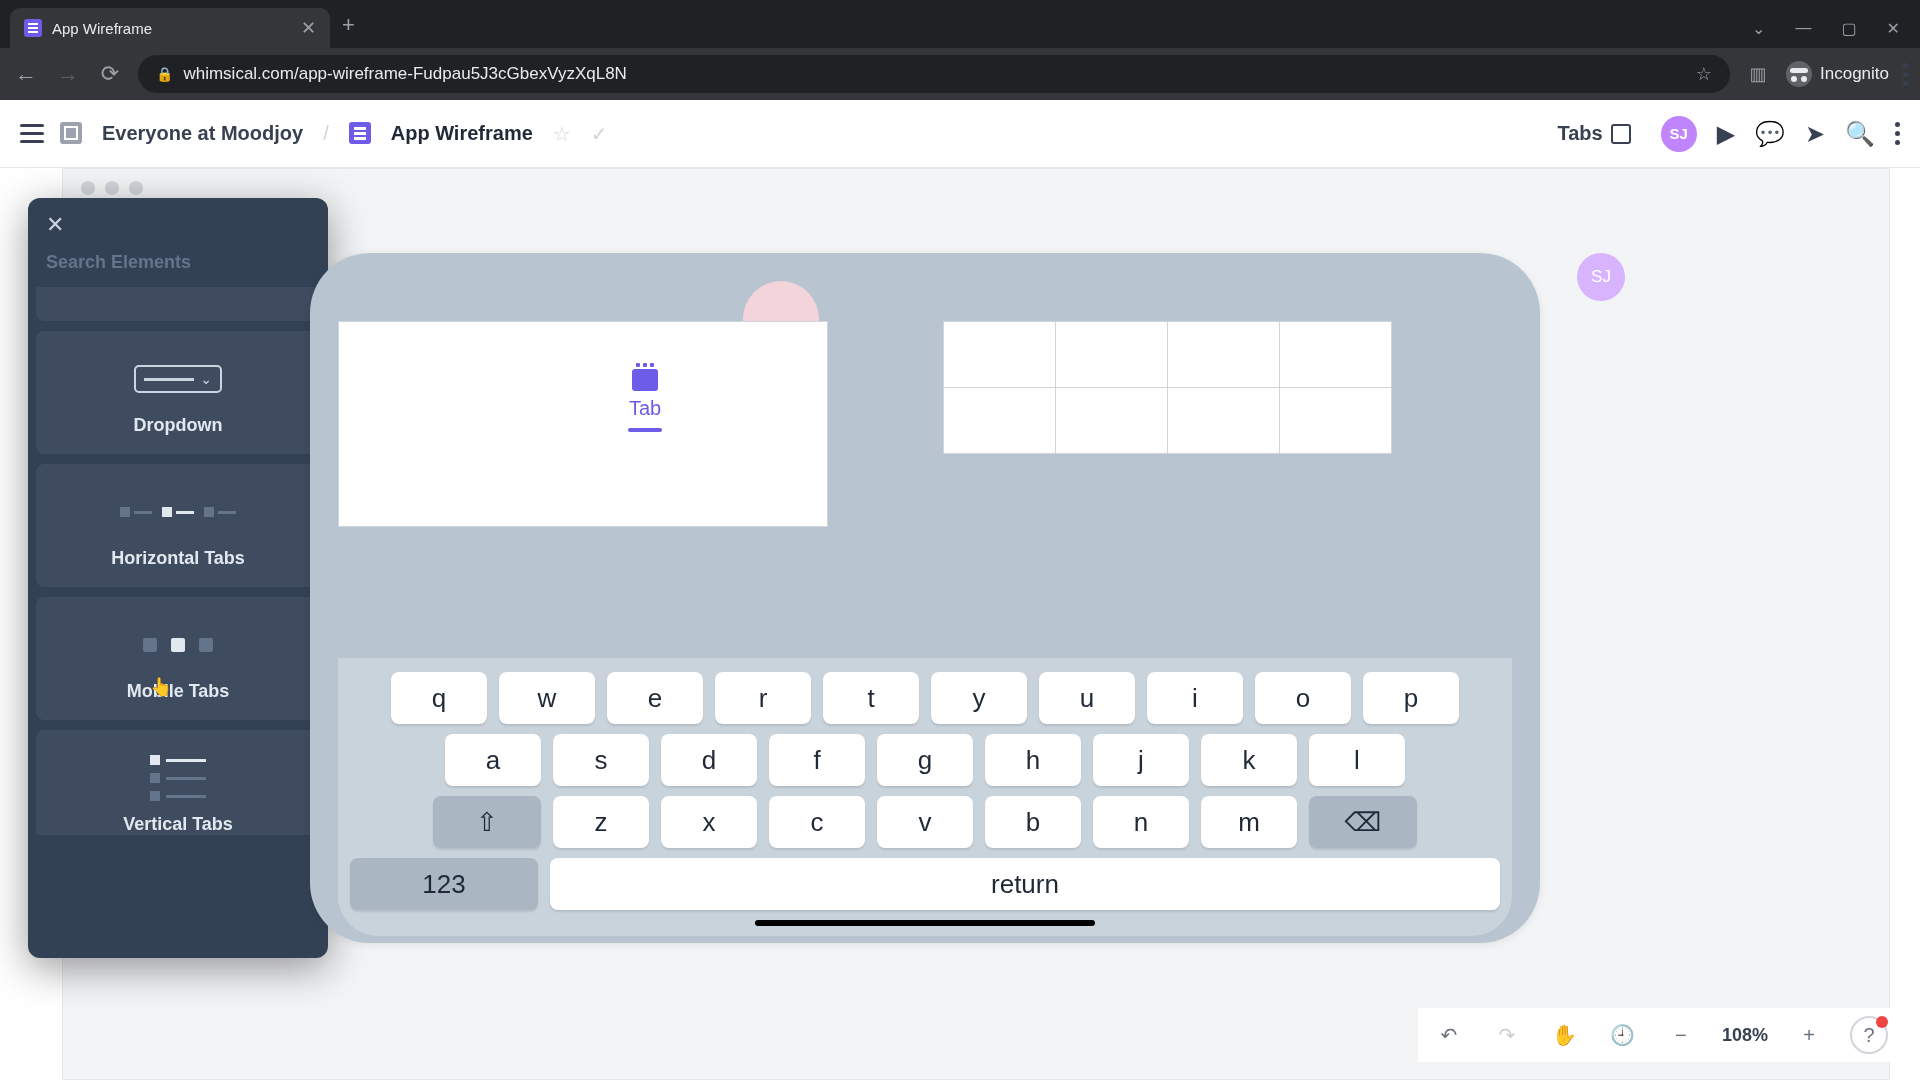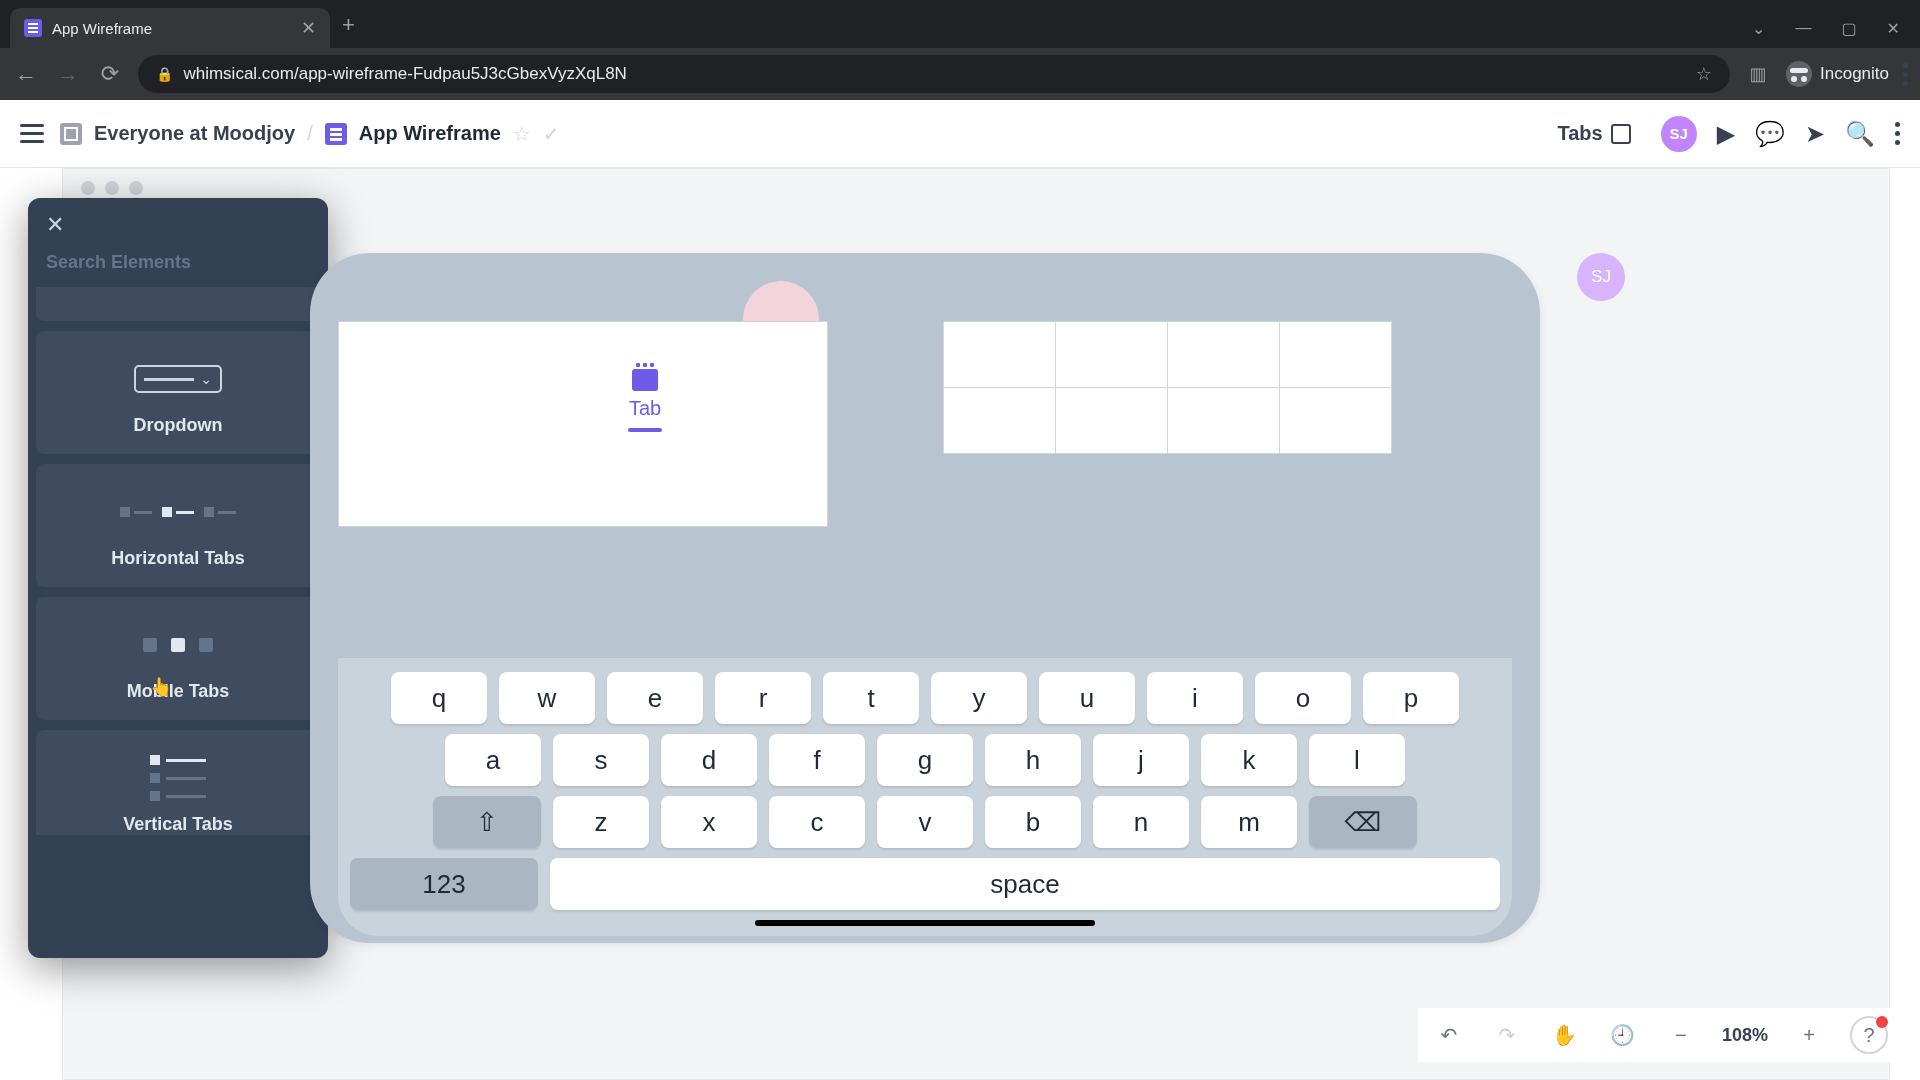--- a/index.html
+++ b/index.html
@@ -29,21 +29,21 @@
 .incog-icon::after{content:""; position:absolute; bottom:5px; left:5px; width:6px; height:6px; border-radius:50%; background:#e8eaed; box-shadow:10px 0 0 #e8eaed}
 
 
 .app-header{height:68px; border-bottom:1px solid #e5e7eb; display:flex; align-items:center; padding:0 20px; gap:16px; background:#fff}
 .hamburger{display:flex; flex-direction:column; gap:5px; cursor:pointer}
 .hamburger span{width:24px; height:3px; background:#374151; border-radius:2px}
 .bc-icon{width:22px; height:22px; background:#9ca3af; border-radius:3px; display:inline-block; position:relative;}
 .bc-icon.team::after{content:"";position:absolute;left:4px;top:4px;right:4px;bottom:4px;border:2px solid #fff;}
 .bc-icon.doc{background:#6c5ce7}
 .bc-icon.doc::after{content:"";position:absolute;left:5px;top:5px;right:5px;height:3px;background:#fff;box-shadow:0 5px 0 #fff,0 10px 0 #fff}
-.breadcrumbs{display:flex; align-items:center; gap:12px; font-size:20px; color:#374151}
+.breadcrumbs{display:flex; align-items:flex-start; gap:20px; font-size:20px; color:#374151}
 .bc-sep{color:#d1d5db}
 .bc-link{font-weight:600; color:#374151}
 .bc-current{font-weight:700; color:#1f2937}
 .star-btn, .check-btn{color:#d1d5db; font-size:20px; cursor:pointer}
 .header-right{margin-left:auto; display:flex; align-items:center; gap:20px}
 .share-btn{display:flex; align-items:center; gap:8px; font-size:20px; font-weight:600; color:#374151; cursor:pointer; padding:6px 10px}
 .share-icon{width:20px;height:20px;border:2px solid #374151;border-radius:3px;position:relative}
 .avatar-circle{width:36px;height:36px;border-radius:50%;background:#c084fc;color:#fff;display:flex;align-items:center;justify-content:center;font-size:15px;font-weight:600}
 .hdr-icon{font-size:24px;color:#374151;cursor:pointer}
 .kebab{display:flex; flex-direction:column; gap:4px}
@@ -319,21 +319,21 @@
             <div class="key">k</div>
             <div class="key">l</div>
           </div>
         <div class="kbd-row">
           <div class="key fn shift">⇧</div>
           <div id="kbd-row3" style="display:contents"><div class="key">z</div><div class="key">x</div><div class="key">c</div><div class="key">v</div><div class="key">b</div><div class="key">n</div><div class="key">m</div></div>
           <div class="key fn back">⌫</div>
         </div>
         <div class="kbd-row">
           <div class="key fn num">123</div>
-          <div class="key space">space</div>
+          <div class="key space">return</div>
         </div>
         <div class="home-ind"></div>
       </div>
     </div>
   </div>
 
   <div class="bottom-bar">
     <span class="bb-icon">↶</span>
     <span class="bb-icon disabled">↷</span>
     <span class="bb-icon">✋</span>

